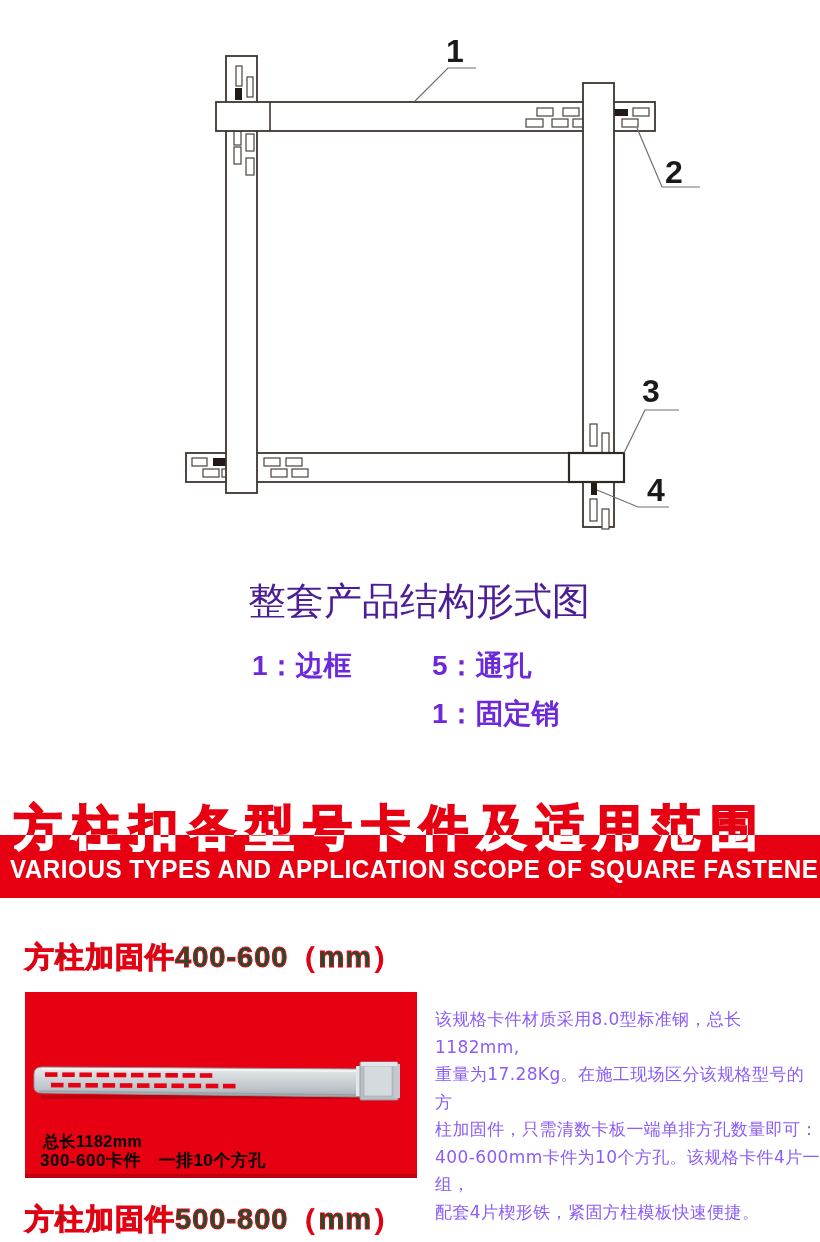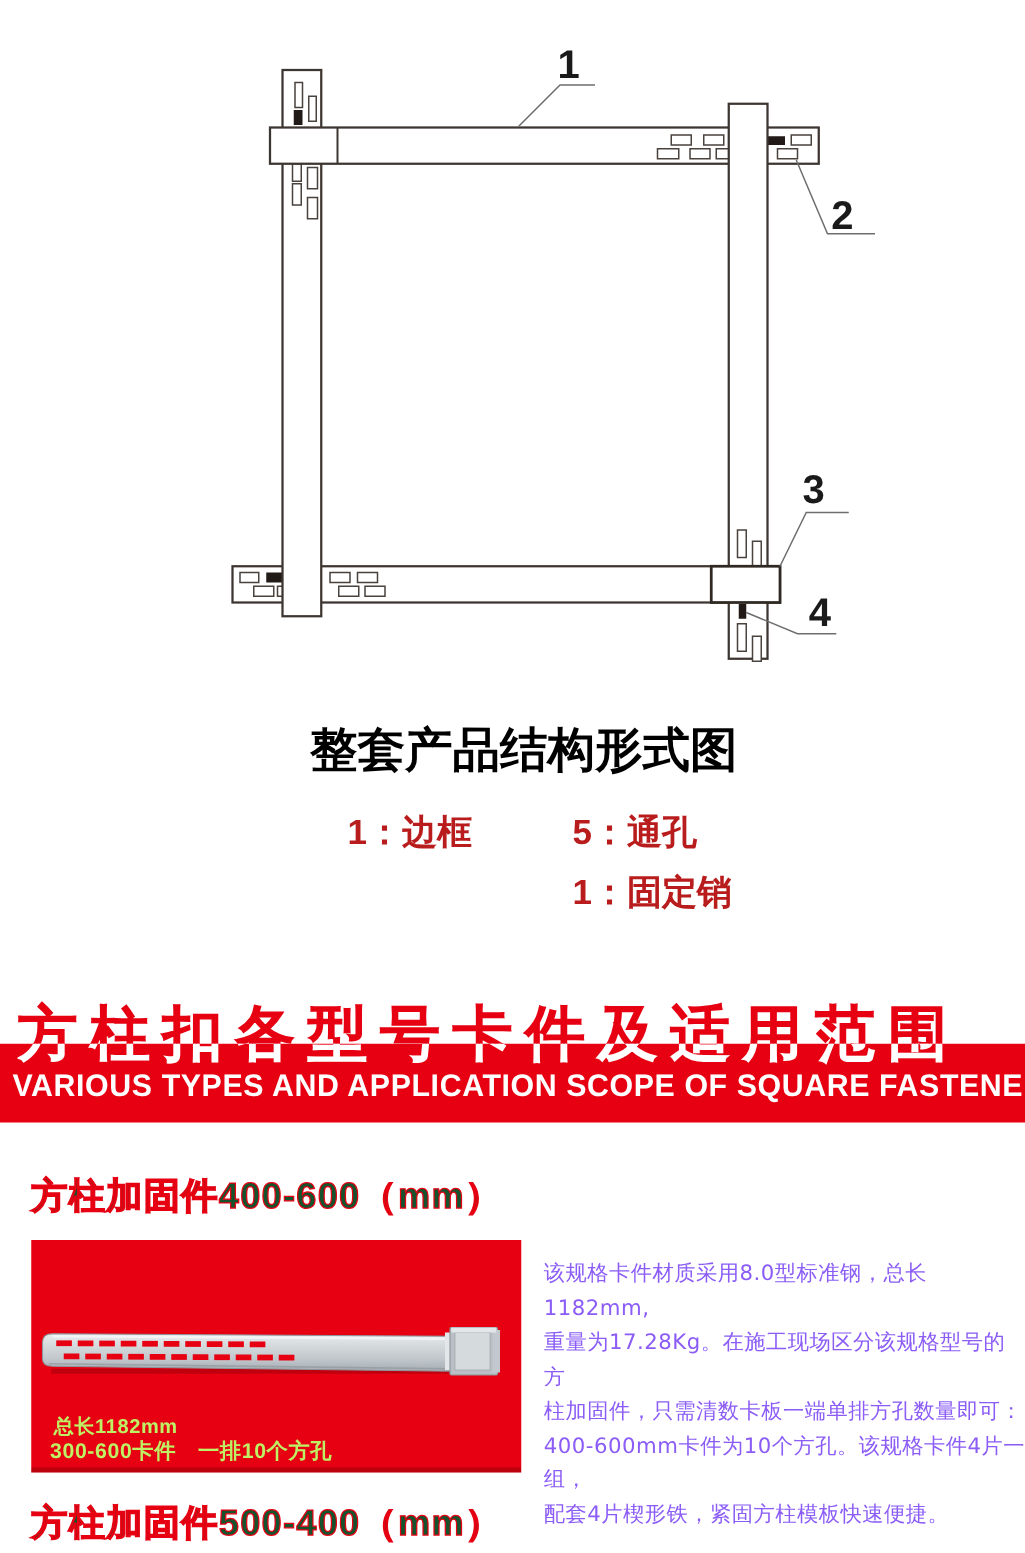--- a/index.html
+++ b/index.html
@@ -8,37 +8,37 @@
     background:#fff;overflow:hidden;
     font-family:"Liberation Sans",sans-serif;
   }
   .abs{position:absolute;}
 
   
   #diagram-svg{position:absolute;left:0;top:0;}
 
   
   .diagram-title{
-    left:248px;top:582px;font-size:38px;font-weight:700;color:#000000;
+    left:248px;top:582px;font-size:38px;font-weight:400;color:#4c1d95;
     letter-spacing:0px;line-height:1;white-space:nowrap;
   }
   .legend-item{
-    font-size:28px;font-weight:600;color:#b91c1c;line-height:1;white-space:nowrap;margin-left:26px;
+    font-size:28px;font-weight:600;color:#6d28d9;line-height:1;white-space:nowrap;
   }
   #legend-1{left:252px;top:652px;}
   #legend-2{left:432px;top:652px;}
   #legend-3{left:252px;top:700px;}
   #legend-4{left:432px;top:700px;}
 
   
   .banner-band{
     left:0;top:835px;width:820px;height:63px;background:#e60012;
   }
   .banner-cn{
-    left:14px;top:804px;font-size:48px;font-weight:400;line-height:1;
+    left:14px;top:804px;font-size:48px;font-weight:700;line-height:1;
     letter-spacing:10px;white-space:nowrap;
   }
   .banner-cn.red-layer{color:#e60012;-webkit-text-stroke:2px #e60012;}
   .banner-cn.white-layer{color:#fff;-webkit-text-stroke:2px #fff;clip-path:inset(31px 0 0 0);}
   .banner-en{
     left:10px;top:857px;font-size:25px;font-weight:700;color:#fff;line-height:1;
     white-space:nowrap;transform:scaleX(0.97);transform-origin:left center;
     letter-spacing:0.5px;
   }
 
@@ -49,21 +49,21 @@
   }
   #title-400{left:25px;top:943px;}
   #title-500{left:25px;top:1205px;}
 
   .photo-box{
     left:25px;top:992px;width:392px;height:186px;background:#e60012;
     box-shadow:inset 0 -4px 0 rgba(0,0,0,0.18);
   }
   .photo-box svg{position:absolute;left:0;top:0;}
   .photo-caption{
-    position:absolute;color:#bef264;font-weight:600;line-height:1;white-space:nowrap;
+    position:absolute;color:#000000;font-weight:600;line-height:1;white-space:nowrap;
     letter-spacing:0.5px;
   }
   #caption-1{left:18px;top:142px;font-size:16px;}
   #caption-2{left:15px;top:160px;font-size:17px;}
 
   .description{
     left:435px;top:1006px;width:385px;
     font-size:17px;line-height:27.5px;color:#8b5cf6;
     letter-spacing:0.4px;white-space:pre-line;
     font-family:"DejaVu Sans",sans-serif;
@@ -213,15 +213,15 @@
     <div class="photo-caption" id="caption-1">总长1182mm</div>
     <div class="photo-caption" id="caption-2">300-600卡件　一排10个方孔</div>
   </div>
 
   <div class="abs description">该规格卡件材质采用8.0型标准钢，总长1182mm,
 重量为17.28Kg。在施工现场区分该规格型号的方
 柱加固件，只需清数卡板一端单排方孔数量即可：
 400-600mm卡件为10个方孔。该规格卡件4片一组，
 配套4片楔形铁，紧固方柱模板快速便捷。</div>
 
-  <div class="abs section-title" id="title-500">方柱加固件500-400（mm）</div>
+  <div class="abs section-title" id="title-500">方柱加固件500-800（mm）</div>
 
 </div>
 
 </body></html>

